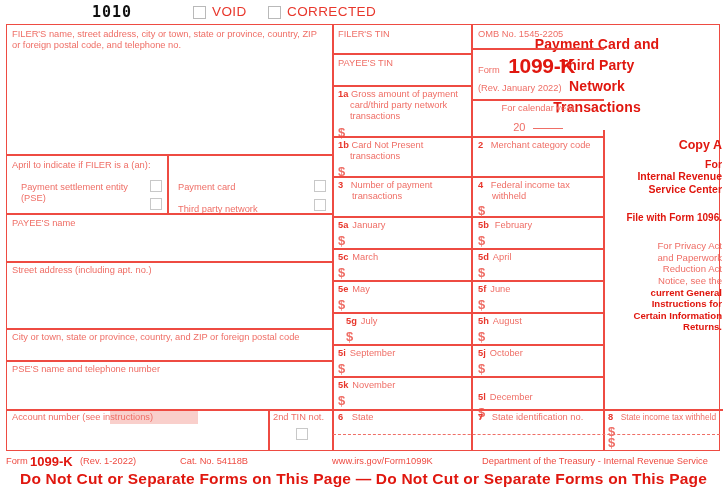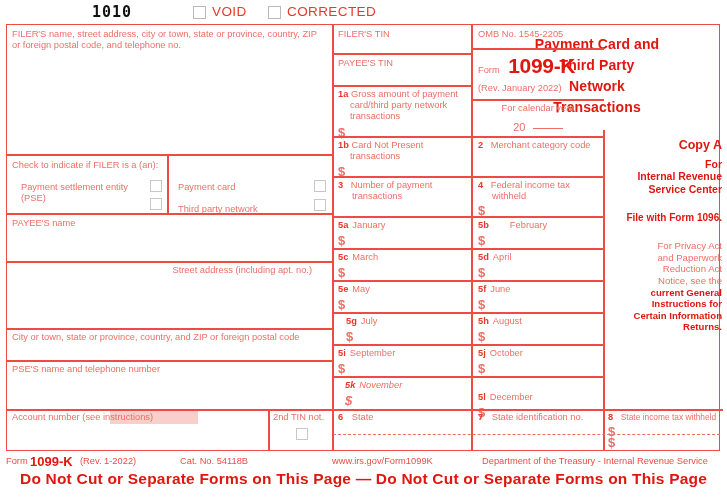--- a/index.html
+++ b/index.html
@@ -97,21 +97,21 @@
   <div class="vr-thick" style="left:603px;top:130px;height:321px;"></div>
   <div class="vr" style="left:167px;top:155px;height:58px;"></div>
   <div class="vr" style="left:268px;top:409px;height:42px;"></div>
 
   <div class="cell" style="left:12px;top:29px;width:315px;">
     <div class="lbl">FILER'S name, street address, city or town, state or province, country, ZIP or foreign postal code, and telephone no.</div>
   </div>
   <div class="hr-thick" style="left:7px;top:154px;width:326px;"></div>
 
   <div class="cell" style="left:12px;top:160px;width:150px;">
-    <div class="lbl">Check to indicate if FILER is a (an):</div>
+    <div class="lbl">April to indicate if FILER is a (an):</div>
   </div>
   <div class="cell" style="left:21px;top:182px;width:130px;">
     <div class="lbl">Payment settlement entity (PSE)</div>
   </div>
   <div class="cbf" style="left:150px;top:180px;"></div>
   <div class="cbf" style="left:150px;top:198px;"></div>
 
   <div class="cell" style="left:178px;top:182px;width:120px;">
     <div class="lbl">Payment card</div>
   </div>
@@ -121,21 +121,21 @@
   </div>
   <div class="cbf" style="left:314px;top:199px;"></div>
 
   <div class="hr-thick" style="left:7px;top:213px;width:326px;"></div>
 
   <div class="cell" style="left:12px;top:218px;width:300px;">
     <div class="lbl">PAYEE'S name</div>
   </div>
   <div class="hr" style="left:7px;top:261px;width:326px;"></div>
 
-  <div class="cell" style="left:12px;top:265px;width:300px;text-align:right;">
+  <div class="cell" style="left:12px;top:265px;width:300px;">
     <div class="lbl">Street address (including apt. no.)</div>
   </div>
   <div class="hr" style="left:7px;top:328px;width:326px;"></div>
 
   <div class="cell" style="left:12px;top:332px;width:320px;">
     <div class="lbl nowrap">City or town, state or province, country, and ZIP or foreign postal code</div>
   </div>
   <div class="hr" style="left:7px;top:360px;width:326px;"></div>
 
   <div class="cell" style="left:12px;top:364px;width:300px;">
@@ -219,21 +219,21 @@
     <div class="lbl" style="padding-left:14px;">withheld</div>
     <div class="dollar" style="margin-top:2px;">$</div>
   </div>
 
   <div id="months-layer">
       <div class="cell" style="left:338px;top:220px;width:128px;">
         <div class="lbl"><span class="bx" style="padding-right:4px;">5a</span><span>January</span></div>
         <div class="dollar" style="margin-top:3px;">$</div>
       </div>
       <div class="cell" style="left:478px;top:220px;width:122px;">
-        <div class="lbl"><span class="bx" style="padding-right:21px;">5b</span><span>February</span></div>
+        <div class="lbl"><span class="bx" style="padding-right:6px;">5b</span><span>February</span></div>
         <div class="dollar" style="margin-top:3px;">$</div>
       </div>
       <div class="hr" style="left:333px;top:248px;width:271px;"></div>
       <div class="cell" style="left:338px;top:252px;width:128px;">
         <div class="lbl"><span class="bx" style="padding-right:4px;">5c</span><span>March</span></div>
         <div class="dollar" style="margin-top:3px;">$</div>
       </div>
       <div class="cell" style="left:478px;top:252px;width:122px;">
         <div class="lbl"><span class="bx" style="padding-right:4px;">5d</span><span>April</span></div>
         <div class="dollar" style="margin-top:3px;">$</div>
@@ -259,21 +259,21 @@
       <div class="hr" style="left:333px;top:344px;width:271px;"></div>
       <div class="cell" style="left:338px;top:348px;width:128px;">
         <div class="lbl"><span class="bx" style="padding-right:4px;">5i</span><span>September</span></div>
         <div class="dollar" style="margin-top:3px;">$</div>
       </div>
       <div class="cell" style="left:478px;top:348px;width:122px;">
         <div class="lbl"><span class="bx" style="padding-right:4px;">5j</span><span>October</span></div>
         <div class="dollar" style="margin-top:3px;">$</div>
       </div>
       <div class="hr" style="left:333px;top:376px;width:271px;"></div>
-      <div class="cell" style="left:345px;top:380px;width:128px;font-style:italic;">
+      <div class="cell" style="left:338px;top:380px;width:128px;">
         <div class="lbl"><span class="bx" style="padding-right:4px;">5k</span><span>November</span></div>
         <div class="dollar" style="margin-top:3px;">$</div>
       </div>
       <div class="cell" style="left:478px;top:380px;width:122px;margin-top:12px;">
         <div class="lbl"><span class="bx" style="padding-right:4px;">5l</span><span>December</span></div>
         <div class="dollar" style="margin-top:3px;">$</div>
       </div>
     </div>
 
   <div class="hr-thick" style="left:333px;top:409px;width:390px;"></div>

